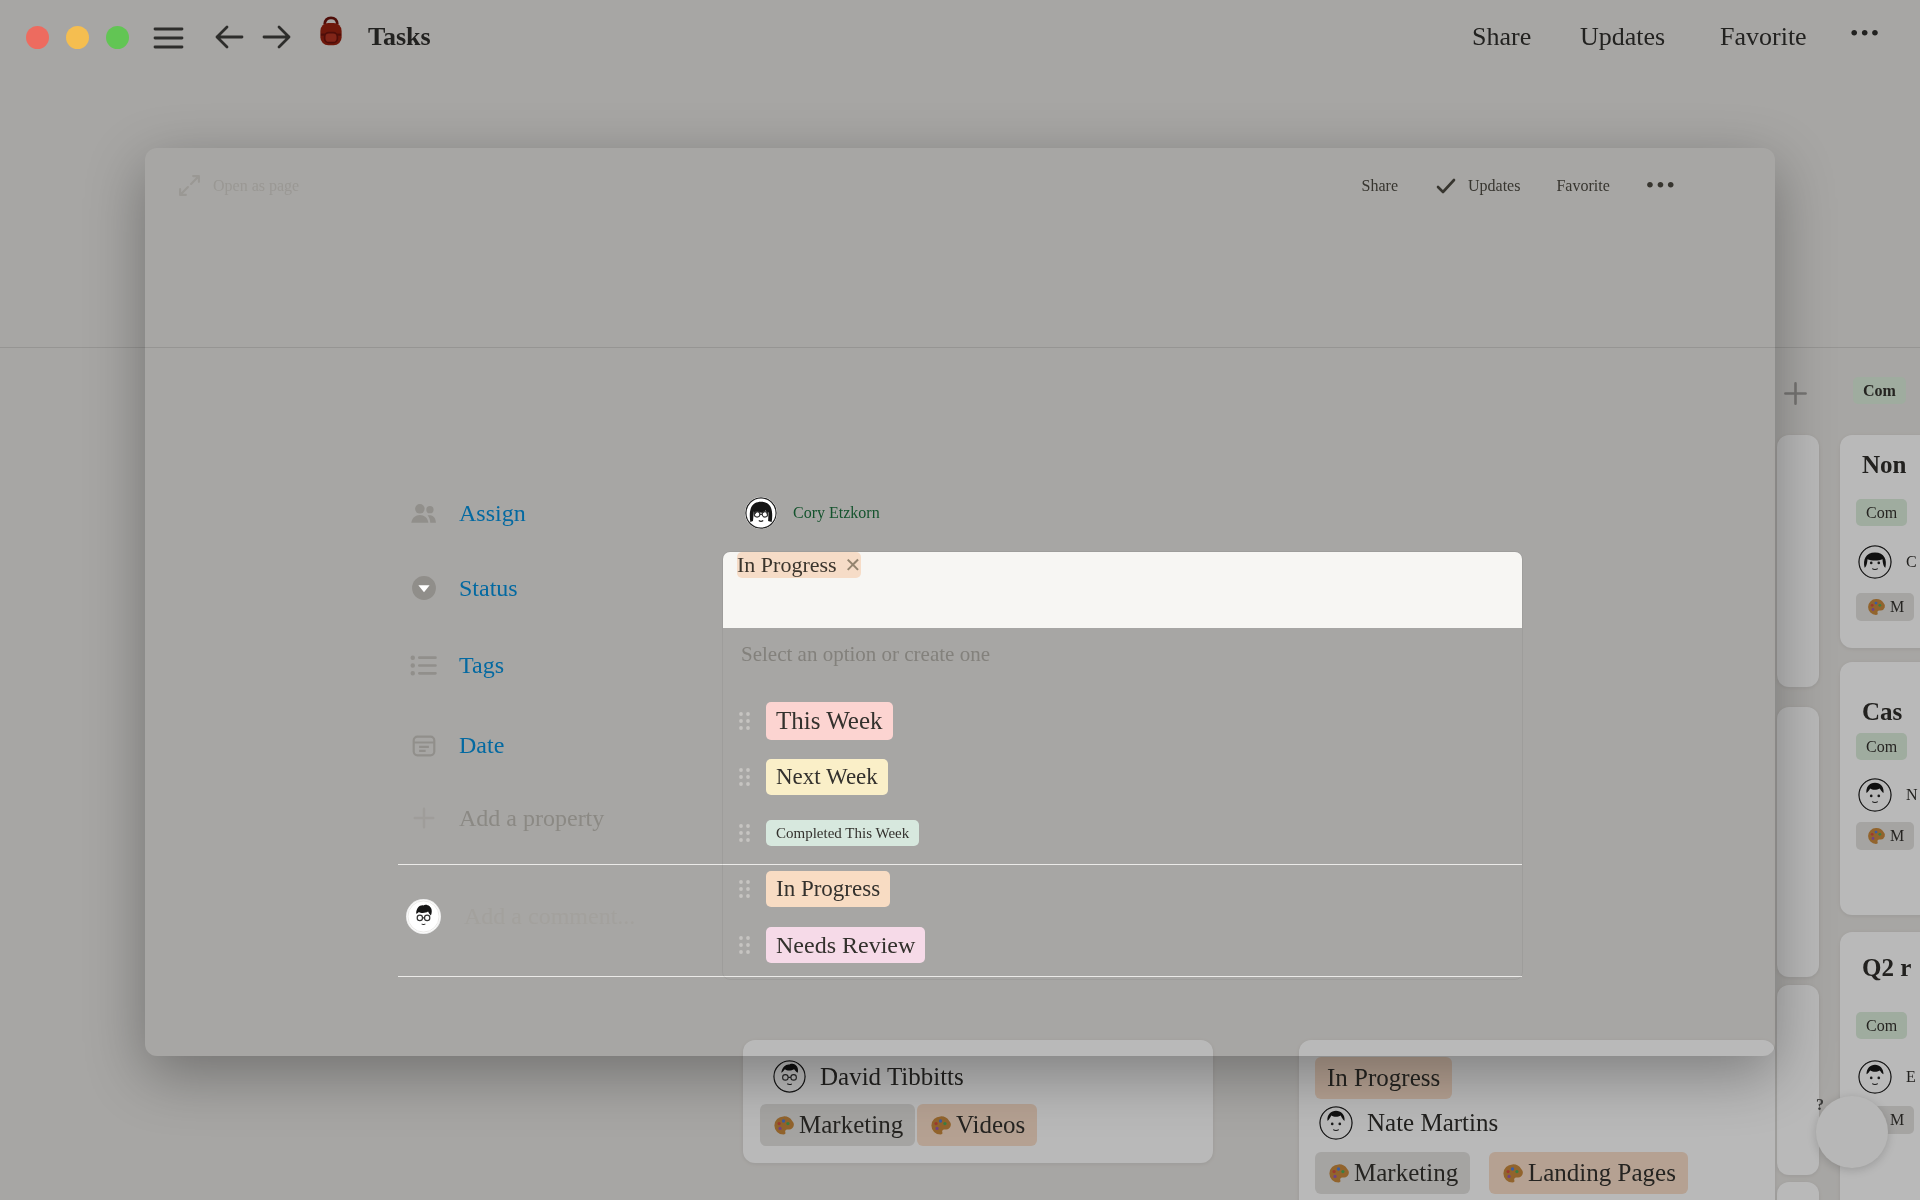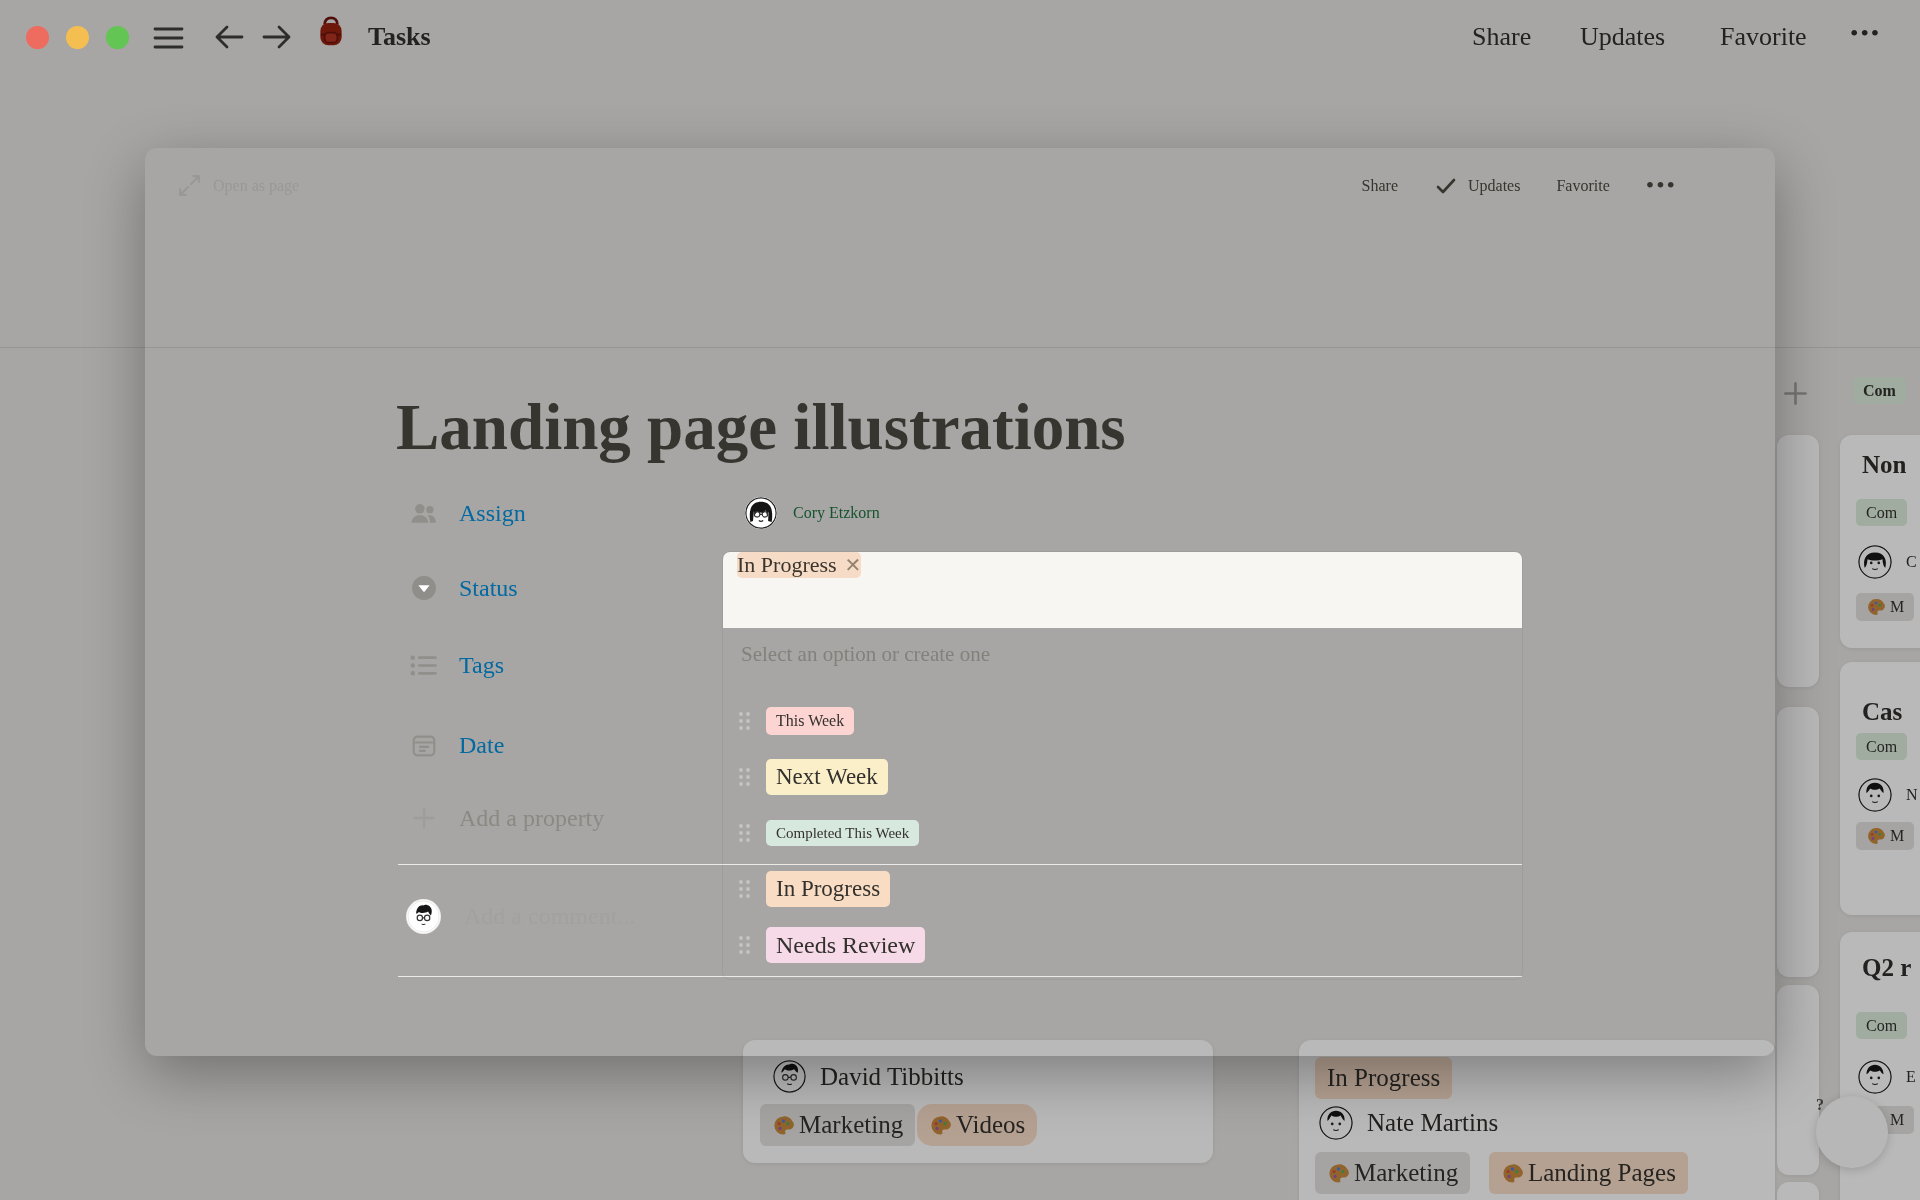--- a/index.html
+++ b/index.html
@@ -212,21 +212,21 @@
       <span class="chip chip-lg abs" style="left: 17px; top: 64px; background: rgb(227, 226, 224);">
         <svg width="23" height="23" viewBox="0 0 24 24">
             <path fill="#c98a3d" d="M12 2.5A9.5 9.5 0 1 0 12 21.5c1.7 0 2.5-1.1 1.9-2.4-.6-1.4.3-2.9 2-2.9h2.1a5.2 5.2 0 0 0 3.1-9A10 10 0 0 0 12 2.5z"></path>
             <circle cx="7.4" cy="10" r="1.7" fill="#d94f3f"></circle>
             <circle cx="12" cy="7.3" r="1.7" fill="#4f7de0"></circle>
             <circle cx="16.6" cy="10" r="1.7" fill="#4fae5a"></circle>
             <circle cx="8.4" cy="15" r="1.7" fill="#9b59b6"></circle>
           </svg>
         <span>Marketing</span>
       </span>
-      <span class="chip chip-lg abs" style="left: 174px; top: 64px; background: rgb(250, 222, 201); border-radius: 15px;">
+      <span class="chip chip-lg abs" style="left: 174px; top: 64px; background: rgb(250, 222, 201);">
         <svg width="23" height="23" viewBox="0 0 24 24">
             <path fill="#c98a3d" d="M12 2.5A9.5 9.5 0 1 0 12 21.5c1.7 0 2.5-1.1 1.9-2.4-.6-1.4.3-2.9 2-2.9h2.1a5.2 5.2 0 0 0 3.1-9A10 10 0 0 0 12 2.5z"></path>
             <circle cx="7.4" cy="10" r="1.7" fill="#d94f3f"></circle>
             <circle cx="12" cy="7.3" r="1.7" fill="#4f7de0"></circle>
             <circle cx="16.6" cy="10" r="1.7" fill="#4fae5a"></circle>
             <circle cx="8.4" cy="15" r="1.7" fill="#9b59b6"></circle>
           </svg>
         <span>Videos</span>
       </span>
     </div>
@@ -294,21 +294,20 @@
       <span class="mh-item">
         <svg width="24" height="24" viewBox="0 0 24 24">
             <path d="M4 13l5 5L20 6" stroke="#37352f" stroke-width="2.6" fill="none" stroke-linecap="round" stroke-linejoin="round"></path>
           </svg>
         <span>Updates</span>
       </span>
       <span class="mh-item">Favorite</span>
       <span class="mh-item" style="letter-spacing:2px;font-size:24px;">•••</span>
     </div>
 
-    <h1 id="page-title">Landing page illustrations</h1>
 
     <div class="prop-row" style="top:343px;">
       <span class="prop-icon">
         <svg viewBox="0 0 26 24" width="27" height="25" fill="#918f8b">
             <circle cx="9.5" cy="7.5" r="4.6"></circle>
             <path d="M1.3 21c.6-5 4.1-7.6 8.2-7.6s7.6 2.6 8.2 7.6z"></path>
             <circle cx="19.2" cy="8.3" r="3.5"></circle>
             <path d="M19.6 13.7c3.3.5 5.1 2.9 5.4 7.3h-5.5c-.2-3-1-5.5-2.6-7 .8-.3 1.8-.4 2.7-.3z"></path>
           </svg>
       </span>
@@ -397,21 +396,21 @@
       <span class="drag">
         <svg width="15" height="22" viewBox="0 0 15 22" fill="#c6c4c1">
             <circle cx="4" cy="4" r="1.9"></circle>
             <circle cx="11" cy="4" r="1.9"></circle>
             <circle cx="4" cy="11" r="1.9"></circle>
             <circle cx="11" cy="11" r="1.9"></circle>
             <circle cx="4" cy="18" r="1.9"></circle>
             <circle cx="11" cy="18" r="1.9"></circle>
           </svg>
       </span>
-      <span class="chip" style="font-size: 16px; background: rgb(252, 212, 209);">This Week</span>
+      <span class="chip" style="font-size: 25px; background: rgb(252, 212, 209);">This Week</span>
     </div>
     <div class="opt-row" style="top:208px;">
       <span class="drag">
         <svg width="15" height="22" viewBox="0 0 15 22" fill="#c6c4c1">
             <circle cx="4" cy="4" r="1.9"></circle>
             <circle cx="11" cy="4" r="1.9"></circle>
             <circle cx="4" cy="11" r="1.9"></circle>
             <circle cx="11" cy="11" r="1.9"></circle>
             <circle cx="4" cy="18" r="1.9"></circle>
             <circle cx="11" cy="18" r="1.9"></circle>

